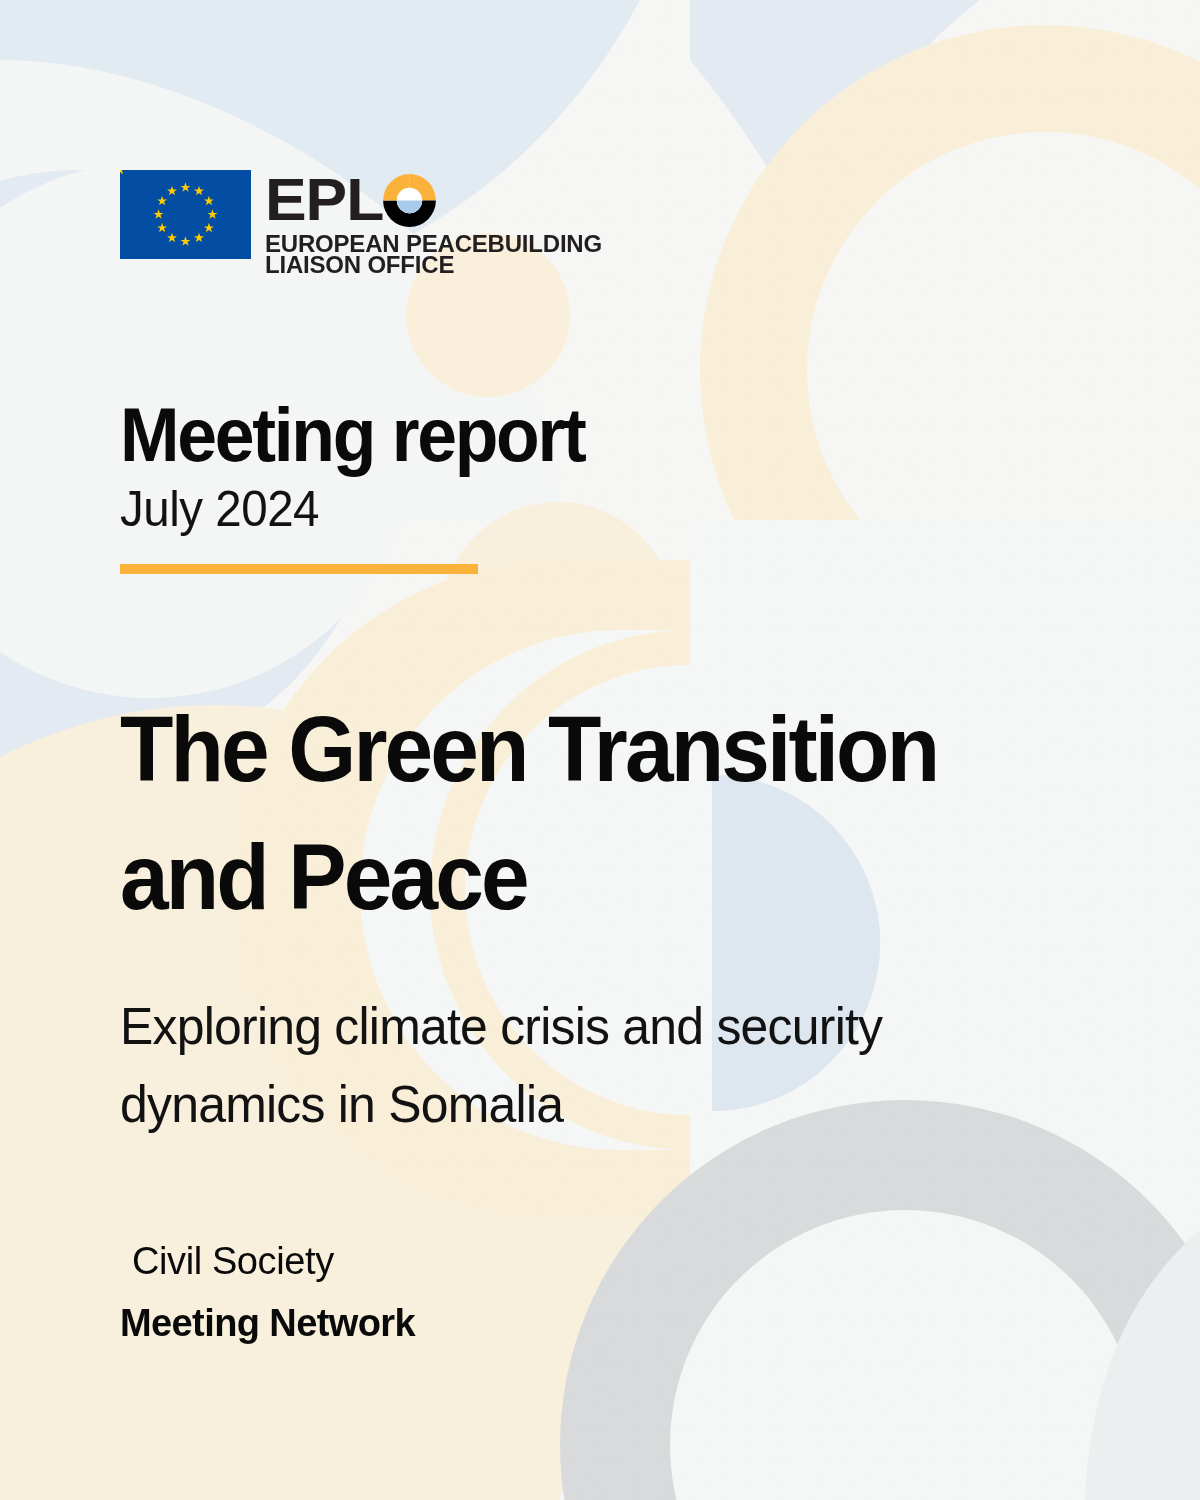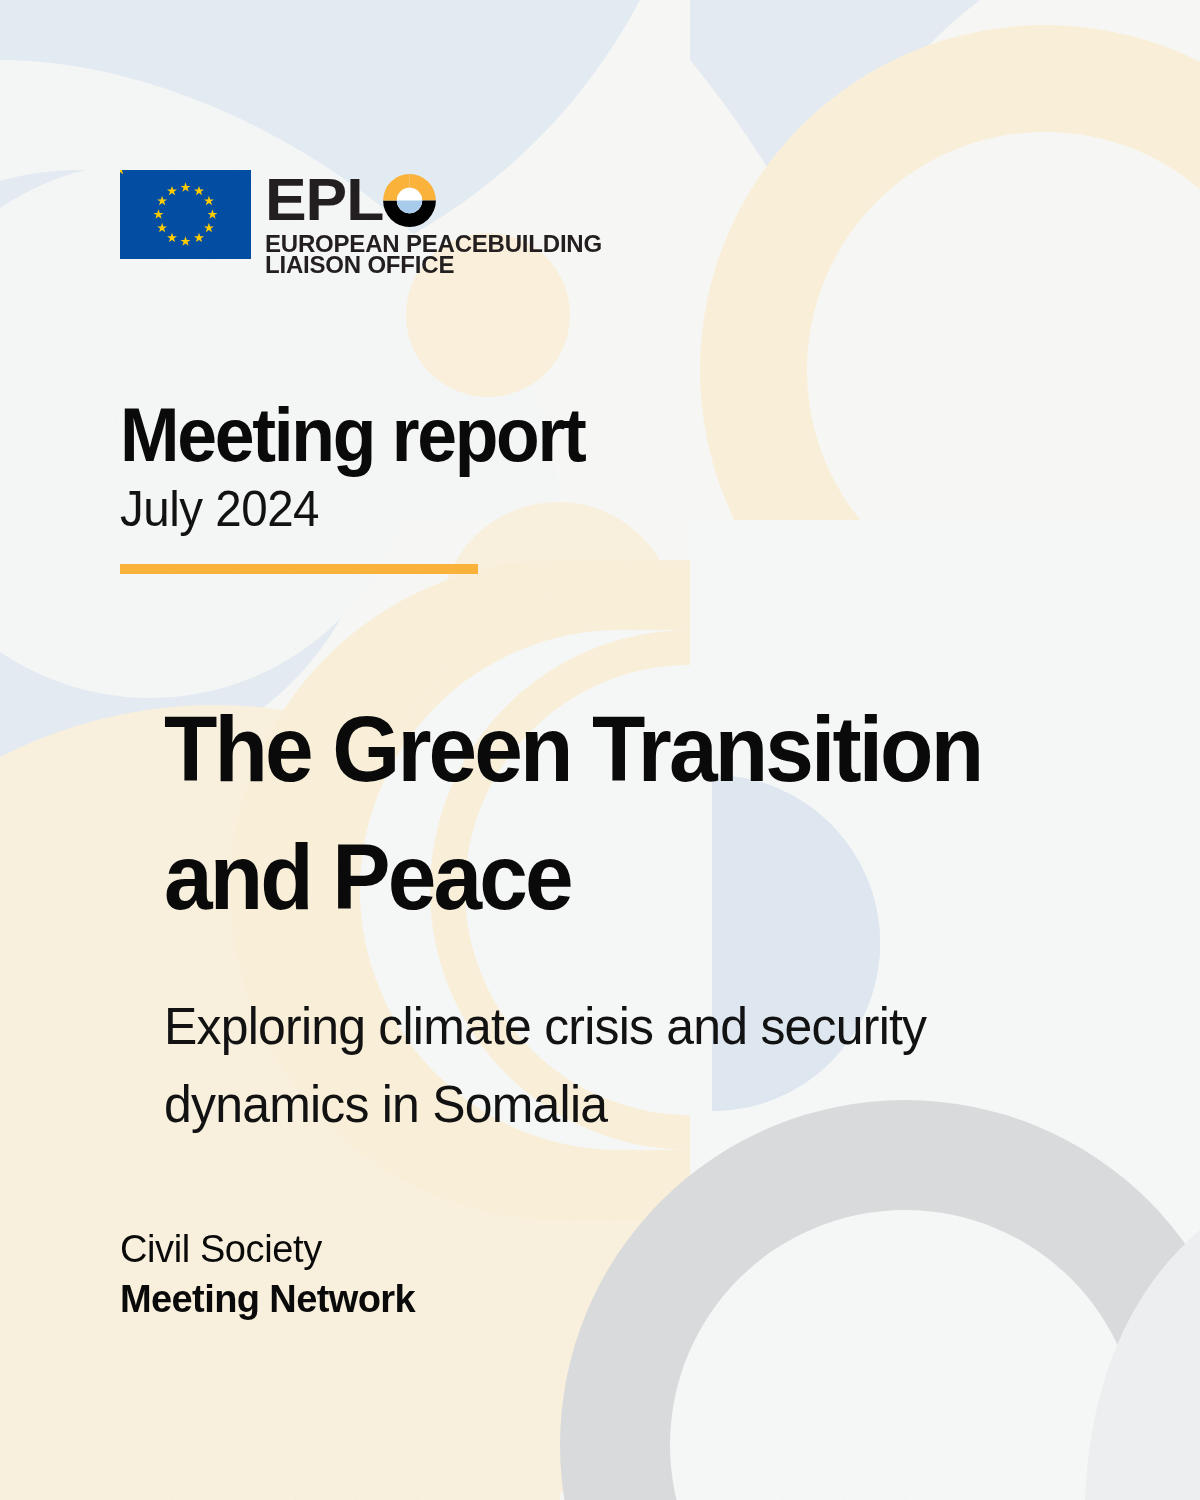--- a/index.html
+++ b/index.html
@@ -134,21 +134,20 @@
     height: 10px;
     background: #FBB23B;
     margin-top: 26px;
   }
 
   .title-wrap {
     position: absolute;
     left: 120px;
     top: 685px;
     width: 1000px;
-    margin-left: 44px;
   }
   .doc-title {
     font-family: "Liberation Sans", sans-serif;
     font-weight: 700;
     font-size: 92px;
     line-height: 128px;
     letter-spacing: -3px;
     color: #0A0A0A;
     margin: 0;
     transform: scaleX(0.95);
@@ -173,21 +172,21 @@
     left: 120px;
     top: 1225px;
   }
   .prog-line1 {
     font-family: "Liberation Sans", sans-serif;
     font-weight: 400;
     font-size: 38px;
     line-height: 48px;
     letter-spacing: -0.4px;
     color: #0A0A0A;
-    margin: 0;
+    margin: 12px;
   }
   .prog-line2 {
     font-family: "Liberation Sans", sans-serif;
     font-weight: 700;
     font-size: 38px;
     line-height: 52px;
     letter-spacing: -0.6px;
     color: #0A0A0A;
     margin: 0;
   }

